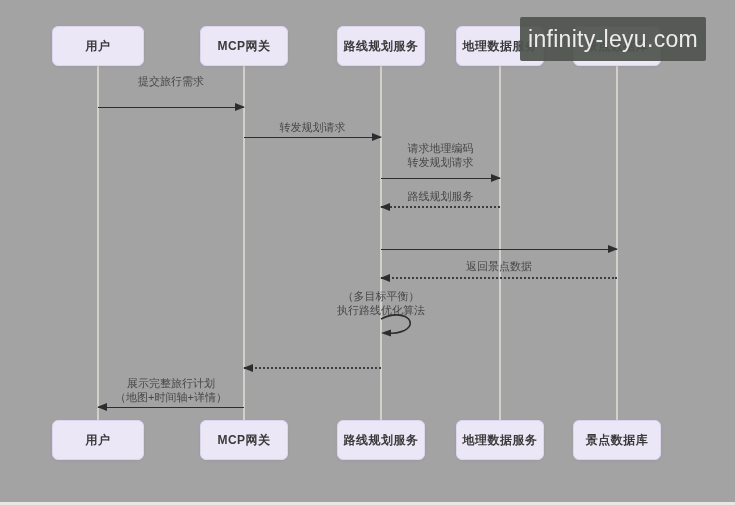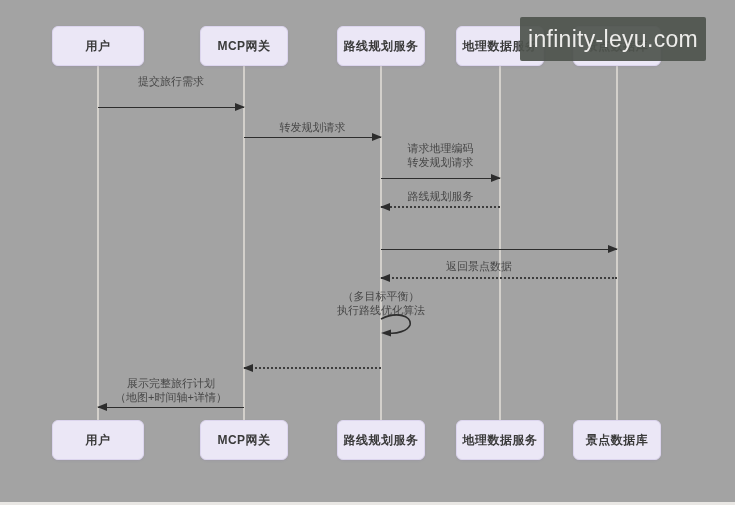--- a/index.html
+++ b/index.html
@@ -83,21 +83,21 @@
 
   <div class="msg-label" style="left:381px;top:189px;width:119px">
     <div>路线规划服务</div>
   </div>
   <div class="line dashed left" style="left:381px;top:206px;width:119px"></div>
 
   <div class="msg-label" style="left:381px;top:216px;width:236px">
   </div>
   <div class="line solid right" style="left:381px;top:249px;width:236px"></div>
 
-  <div class="msg-label" style="left:361px;top:259px;width:236px">
+  <div class="msg-label" style="left:381px;top:259px;width:236px">
     <div>返回景点数据</div>
   </div>
   <div class="line dashed left" style="left:381px;top:277px;width:236px"></div>
 
   <div class="msg-label" style="left:296px;top:289px;width:170px">
     <div>（多目标平衡）</div>
     <div>执行路线优化算法</div>
   </div>
   <svg class="selfloop" width="36" height="26" viewBox="0 0 36 26">
     <path d="M2,5 C18,-3 33,2 31,11 C29,17 17,20 10,19" fill="none" stroke="#2d2d2d" stroke-width="1.6"></path>

